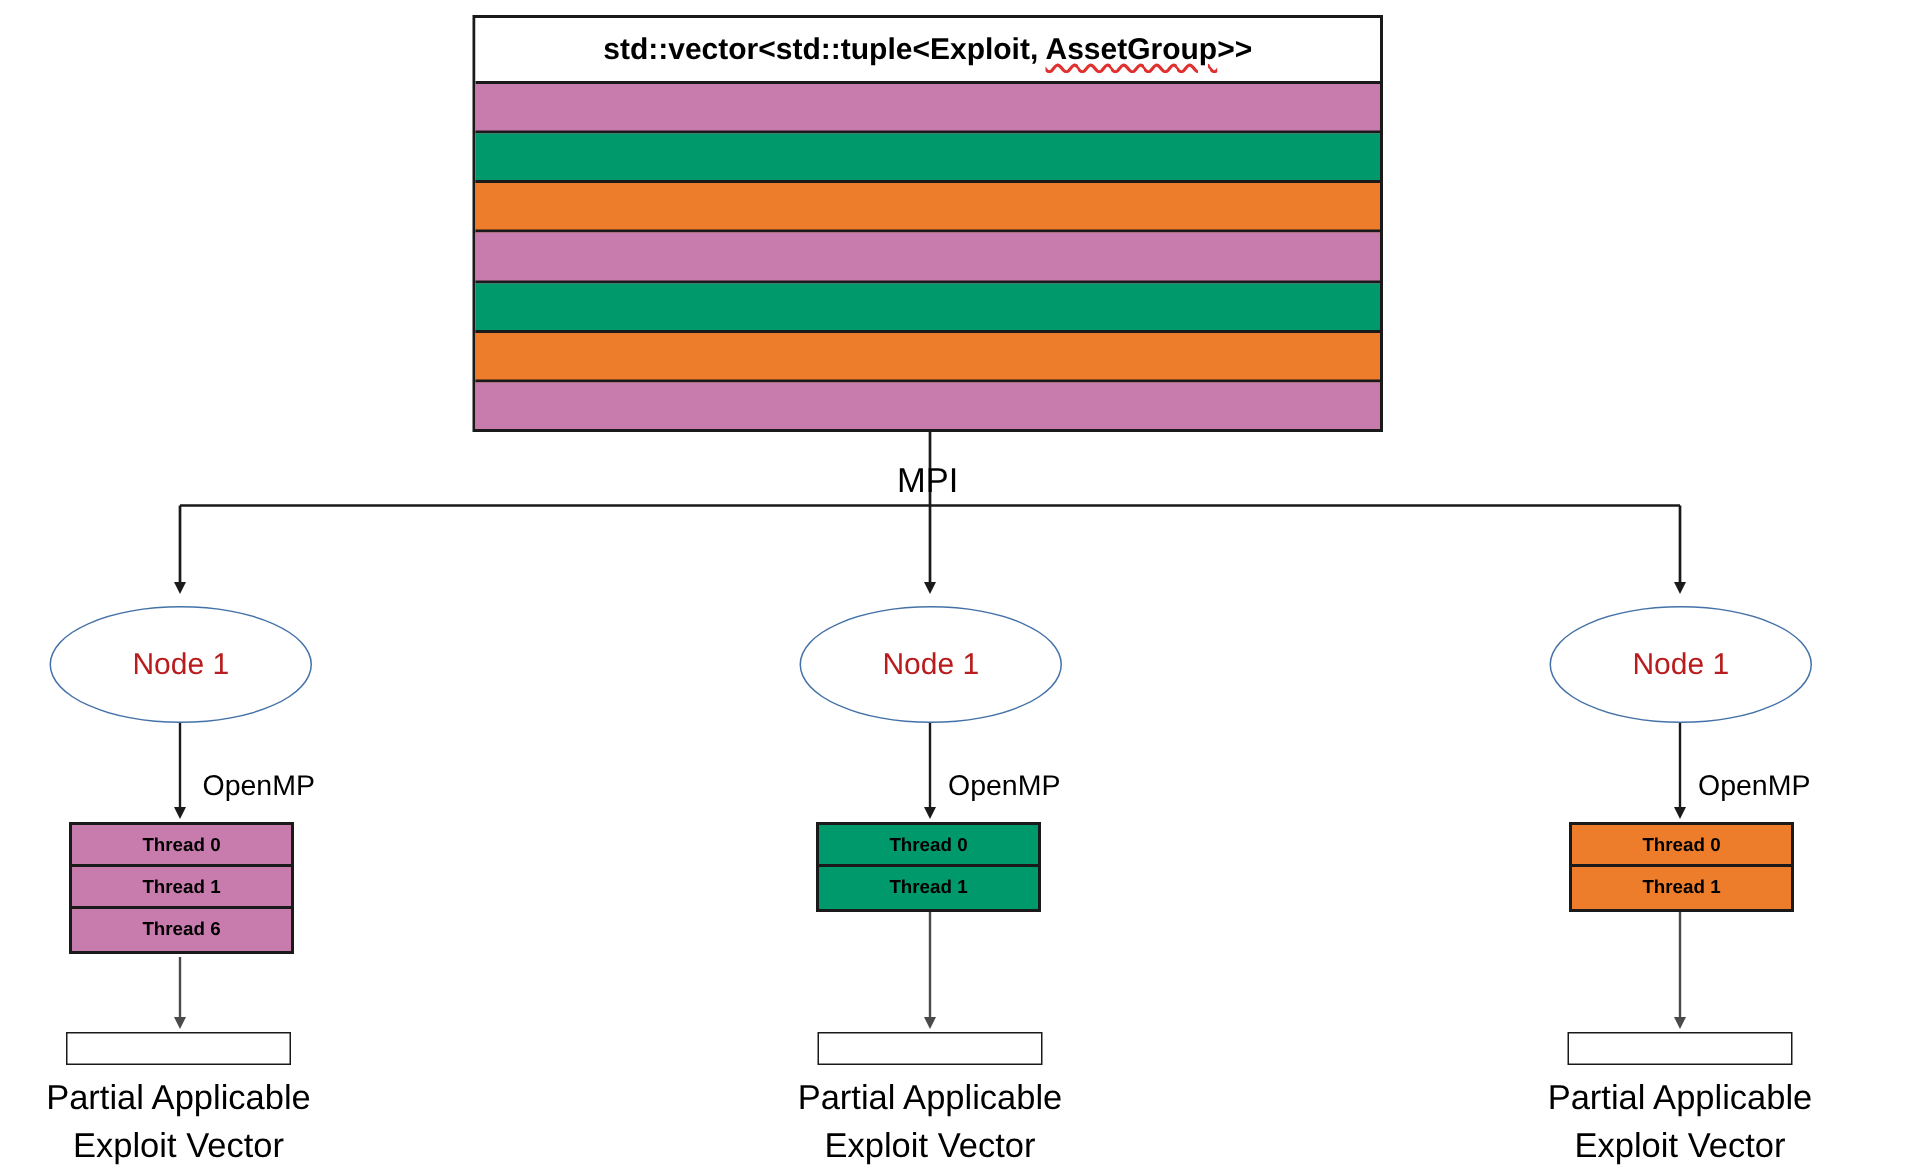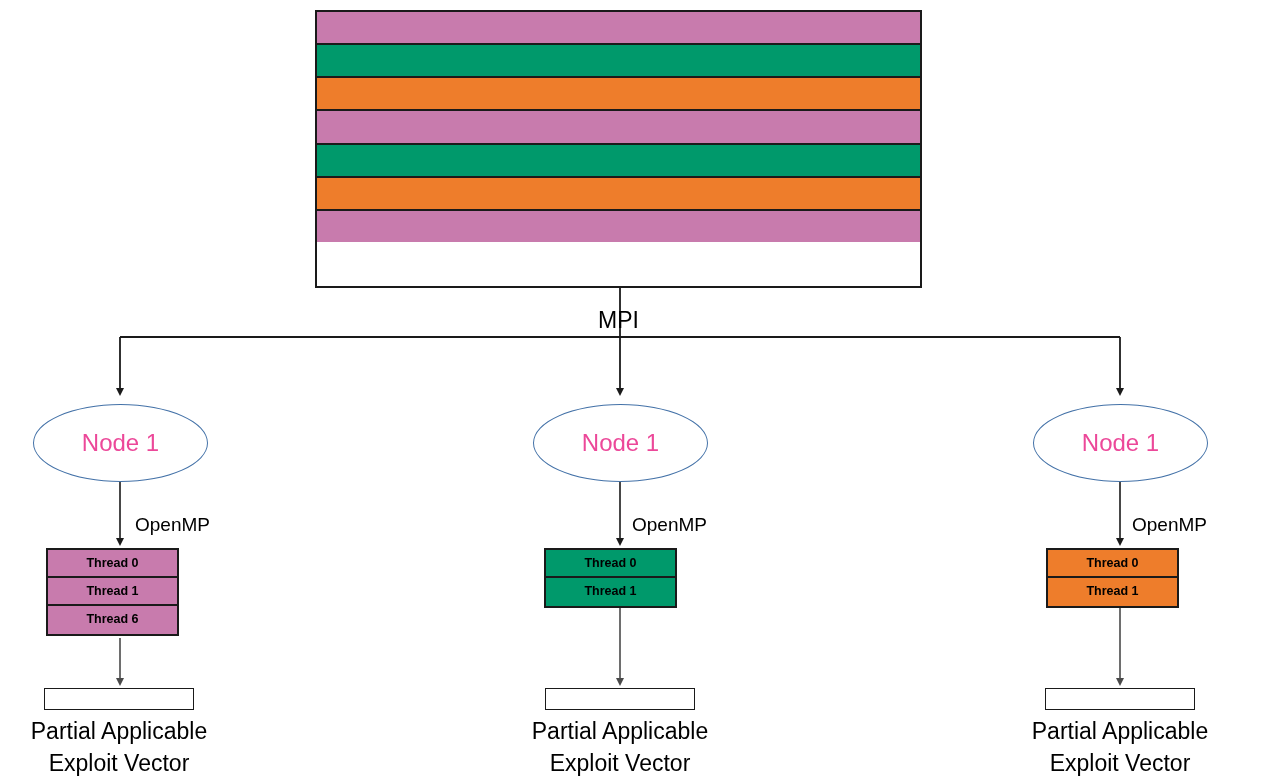--- a/index.html
+++ b/index.html
@@ -84,36 +84,36 @@
     height: 78px;
     border: 1.6px solid #4472a8;
     border-radius: 50%;
     background: #ffffff;
     display: flex;
     align-items: center;
     justify-content: center;
     box-sizing: border-box;
   }
   .node-ellipse span {
-    font-size: 24px;
-    color: #ec4899;
+    font-size: 20px;
+    color: #b91c1c;
   }
   #node-1 { left: 33px;   top: 404px; }
   #node-2 { left: 533px;  top: 404px; }
   #node-3 { left: 1033px; top: 404px; }
 
   .openmp-label { font-size: 19px; }
   #openmp-1 { left: 135px;  top: 502px; }
   #openmp-2 { left: 632px;  top: 502px; }
   #openmp-3 { left: 1132px; top: 502px; }
 
   
   .thread-stack {
     position: absolute;
-    width: 133px;
+    width: 150px;
     border: 2px solid #1a1a1a;
     box-sizing: border-box;
   }
   #threads-1 { left: 46px;   top: 548px; }
   #threads-2 { left: 544px;  top: 548px; }
   #threads-3 { left: 1046px; top: 548px; }
   .thread-cell {
     height: 28px;
     line-height: 26px;
     text-align: center;
@@ -150,20 +150,21 @@
   #cap-2 { left: 470px;  top: 715px; }
   #cap-3 { left: 970px;  top: 715px; }
   .caption .l2 { display: block; }
 </style>
 </head>
 <body>
 
 <div id="canvas">
 
   <div id="vector-block">
+    <div id="vector-title"><span>std::vector&lt;std::tuple&lt;Exploit, </span><span class="sp">AssetGroup</span><span>&gt;&gt;</span></div>
     <div id="stripes">
         <div class="stripe" style="background: rgb(200, 123, 173);"></div>
         <div class="stripe" style="background: rgb(0, 153, 107);"></div>
         <div class="stripe" style="background: rgb(238, 125, 43);"></div>
         <div class="stripe" style="background: rgb(200, 123, 173);"></div>
         <div class="stripe" style="background: rgb(0, 153, 107);"></div>
         <div class="stripe" style="background: rgb(238, 125, 43);"></div>
         <div class="stripe" style="background: rgb(200, 123, 173);"></div>
       </div>
   </div>

